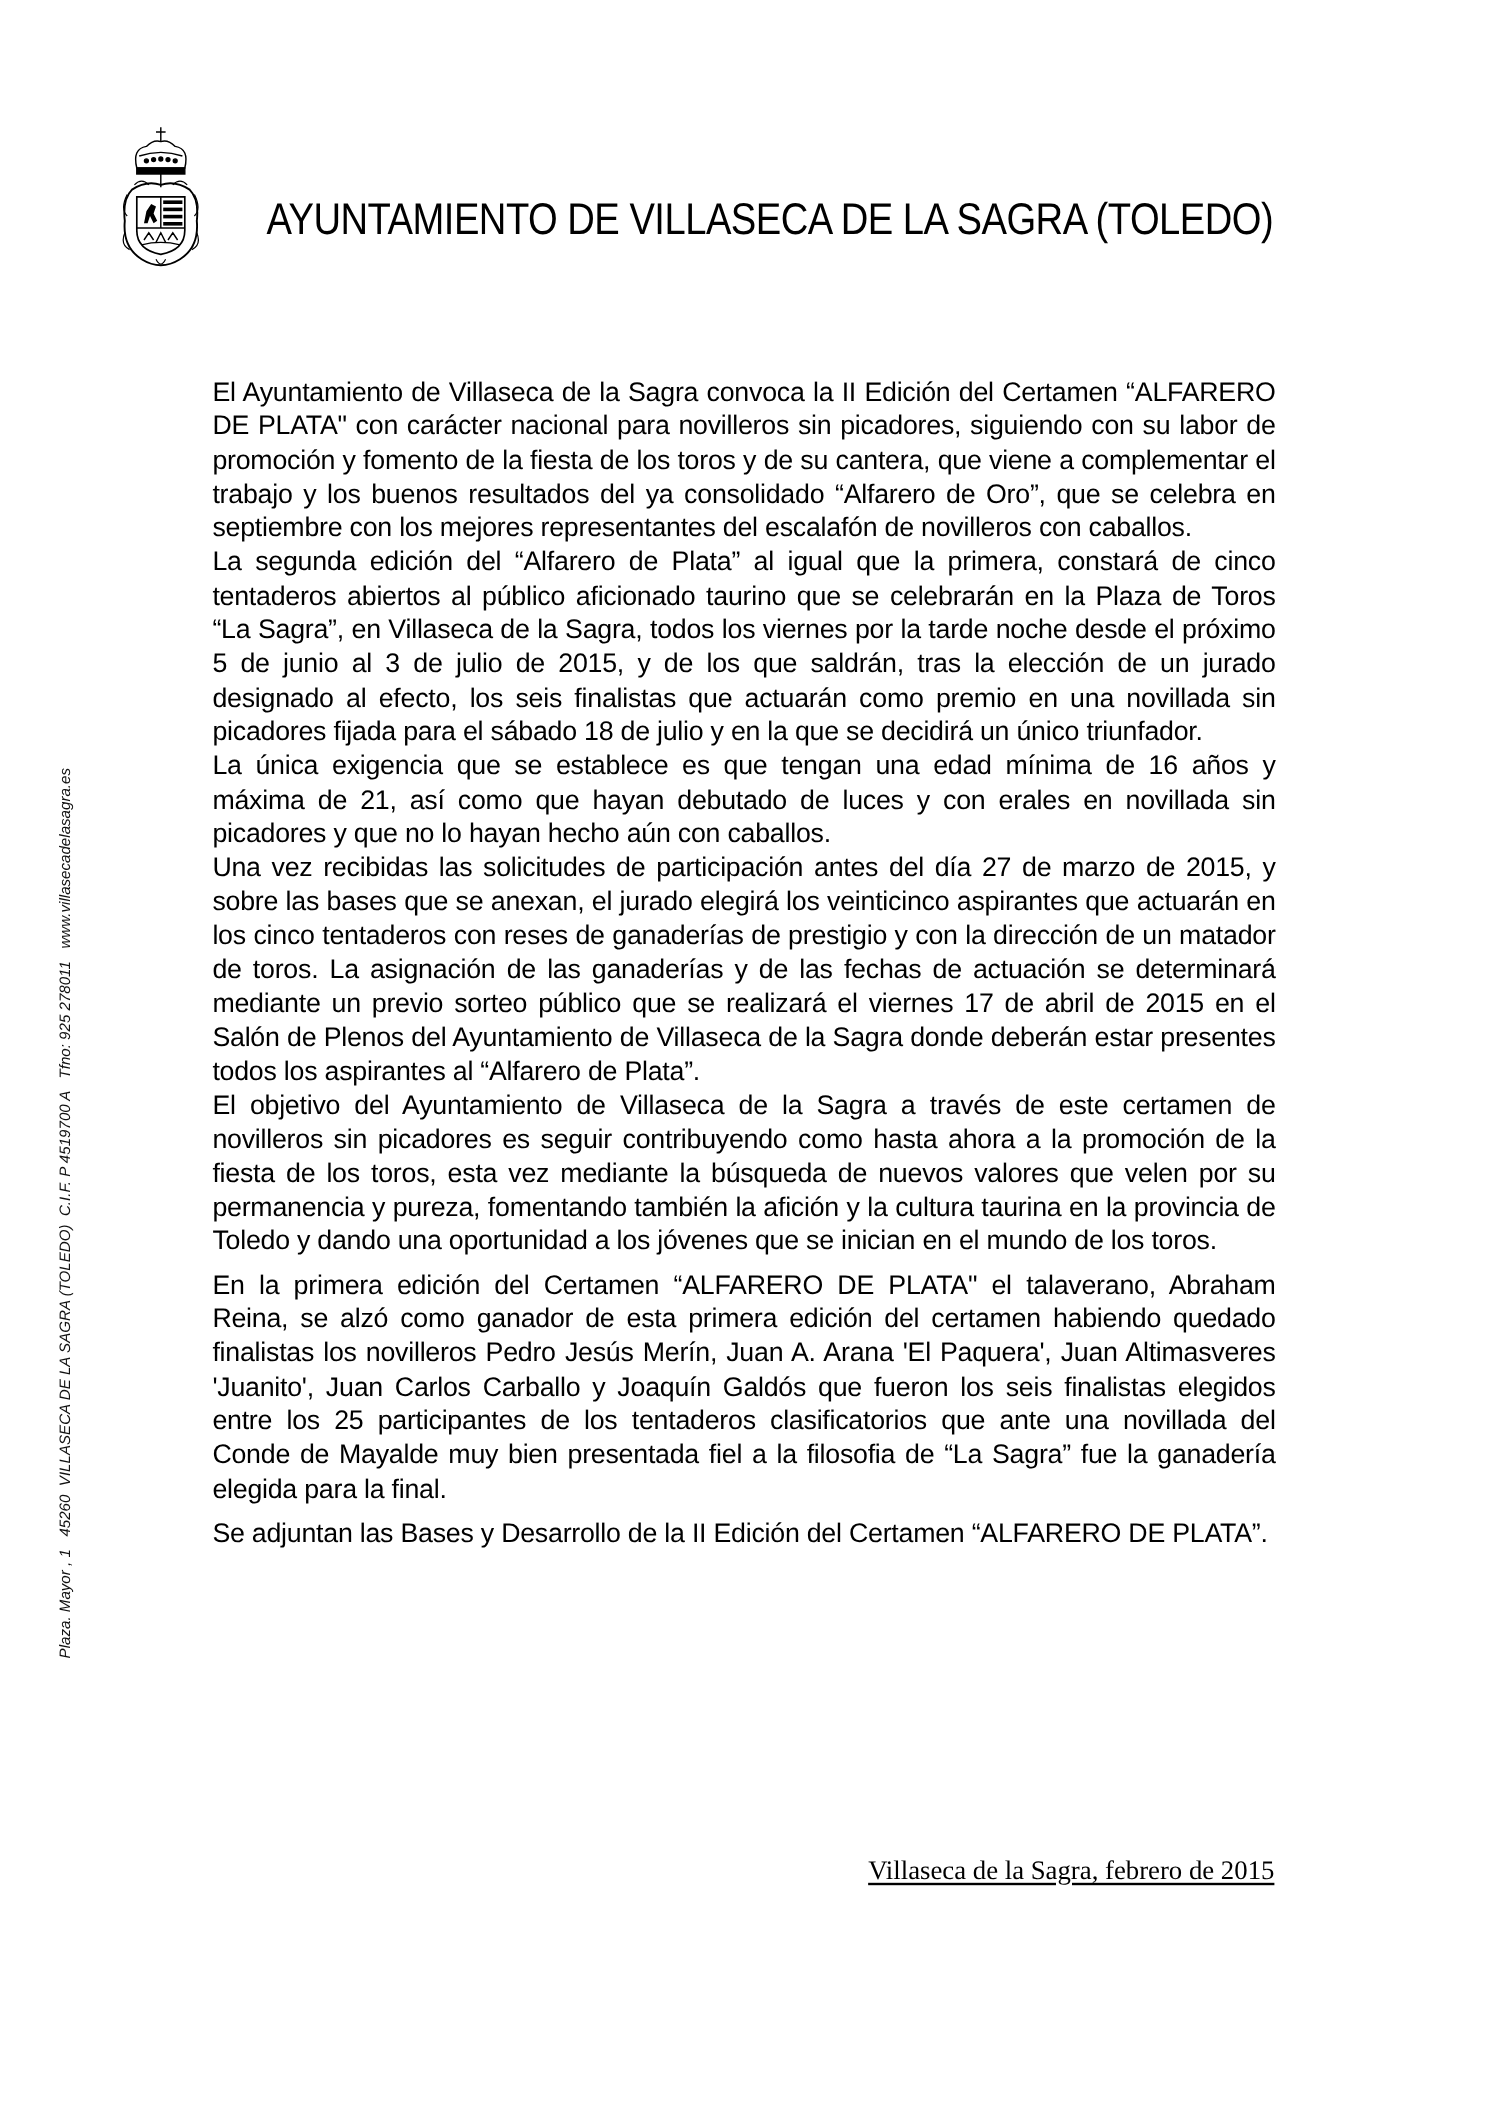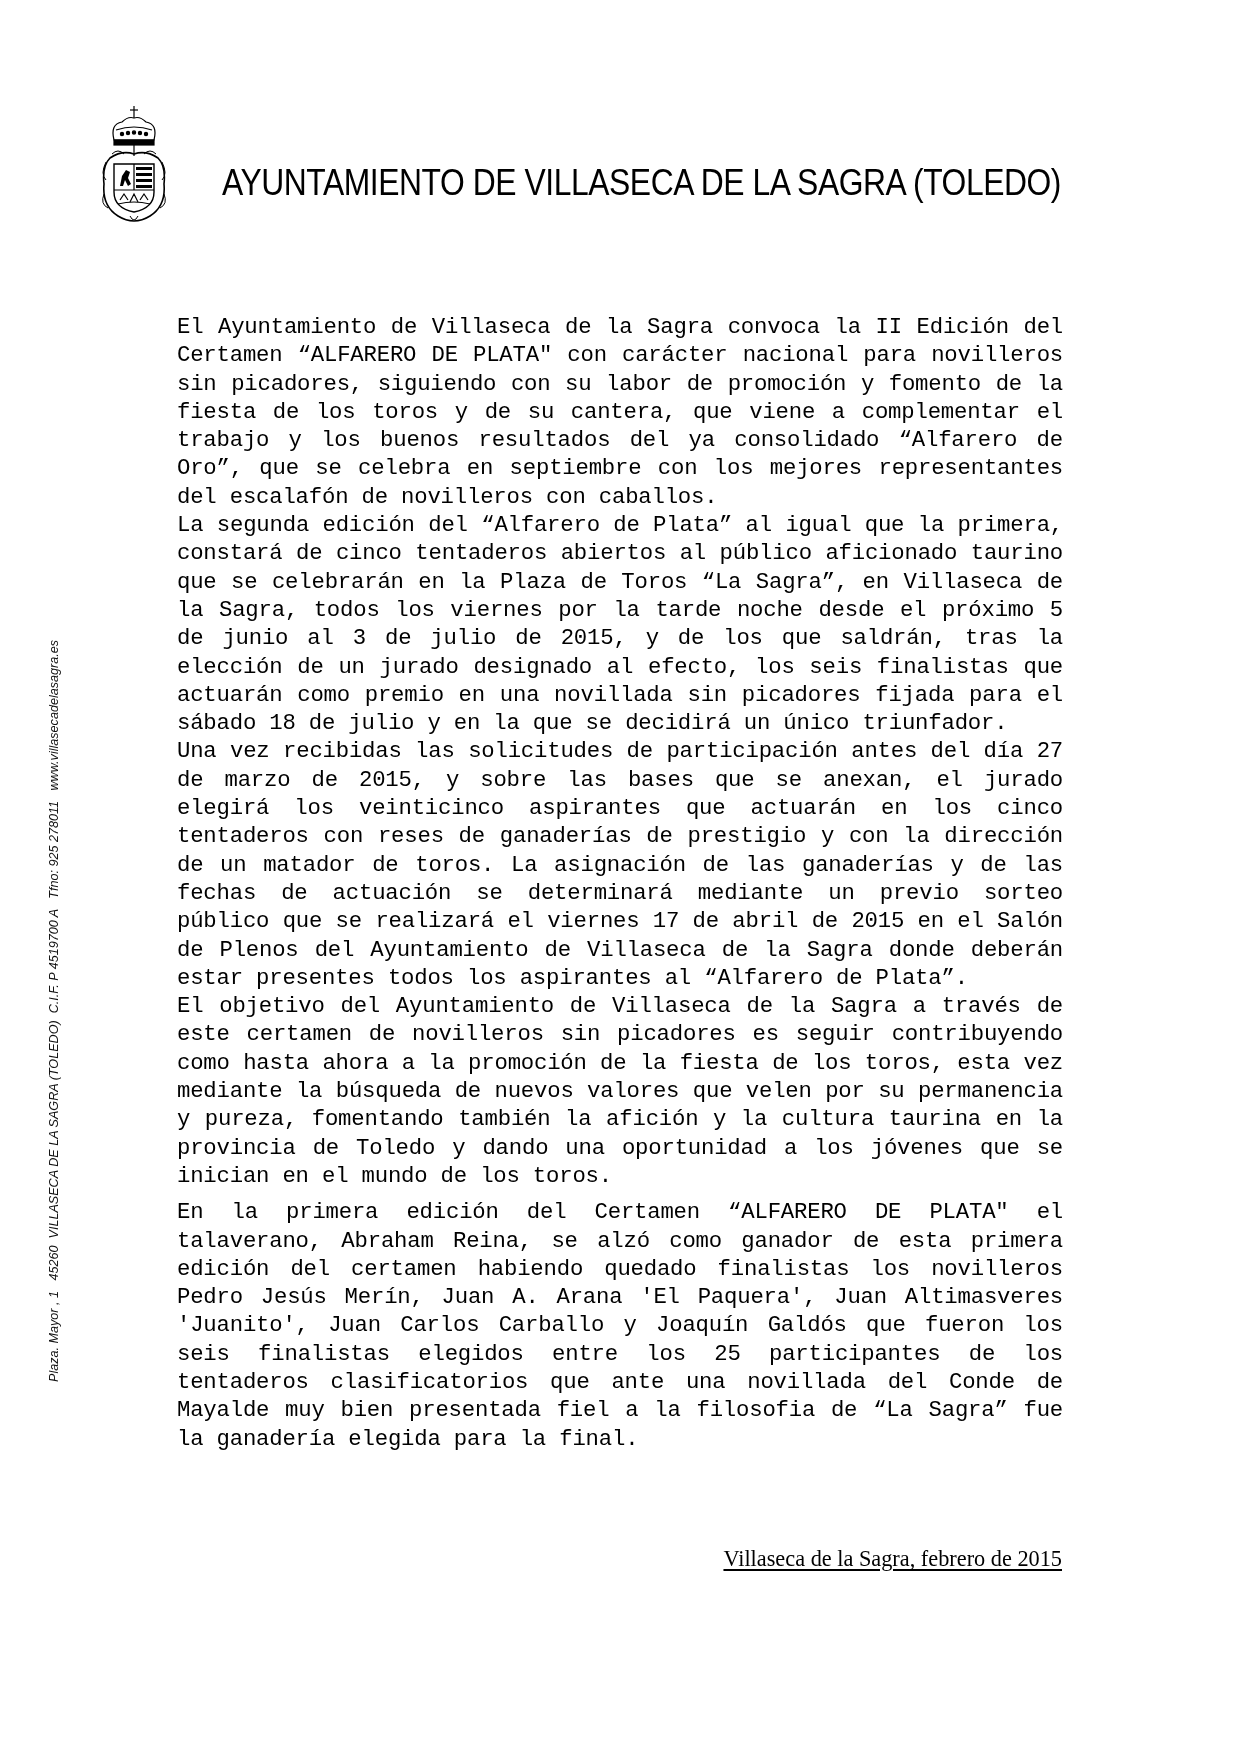--- a/index.html
+++ b/index.html
@@ -44,21 +44,21 @@
     font-size: 12.6px;
     white-space: pre;
     color: #111;
     line-height: 1;
   }
   .content {
     position: absolute;
     left: 177px;
     top: 313px;
     width: 886px;
-    font-family: Liberation Mono, monospace;
+    font-family: Liberation Sans, sans-serif;
     font-size: 22.3px;
     line-height: 28.3px;
     text-align: justify;
     letter-spacing: -0.2px;
   }
   .content p {
     margin: 0;
   }
   .content p.gap {
     margin-top: 8px;
@@ -120,18 +120,20 @@
   </svg>
 </div>
 
 <div class="header-title">AYUNTAMIENTO DE VILLASECA DE LA SAGRA (TOLEDO)</div>
 
 <div class="side-address">Plaza. Mayor , 1   45260  VILLASECA DE LA SAGRA (TOLEDO)  C.I.F. P 4519700 A   Tfno: 925 278011   www.villasecadelasagra.es</div>
 
 <div class="content">
   <p>El Ayuntamiento de Villaseca de la Sagra convoca la II Edición del Certamen “ALFARERO DE PLATA" con carácter nacional para novilleros sin picadores, siguiendo con su labor de promoción y fomento de la fiesta de los toros y de su cantera, que viene a complementar el trabajo y los buenos resultados del ya consolidado “Alfarero de Oro”, que se celebra en septiembre con los mejores representantes del escalafón de novilleros con caballos.</p>
   <p>La segunda edición del “Alfarero de Plata” al igual que la primera, constará de cinco tentaderos abiertos al público aficionado taurino que se celebrarán en la Plaza de Toros “La Sagra”, en Villaseca de la Sagra, todos los viernes por la tarde noche desde el próximo 5 de junio al 3 de julio de 2015, y de los que saldrán, tras la elección de un jurado designado al efecto, los seis finalistas que actuarán como premio en una novillada sin picadores fijada para el sábado 18 de julio y en la que se decidirá un único triunfador.</p>
+  <p>La única exigencia que se establece es que tengan una edad mínima de 16 años y máxima de 21, así como que hayan debutado de luces y con erales en novillada sin picadores y que no lo hayan hecho aún con caballos.</p>
   <p>Una vez recibidas las solicitudes de participación antes del día 27 de marzo de 2015,  y sobre las bases que se anexan, el jurado elegirá los veinticinco aspirantes que actuarán en los cinco tentaderos con reses de ganaderías de prestigio y con la dirección de un matador de toros. La asignación de las ganaderías y de las fechas de actuación se determinará mediante un previo sorteo público que se realizará el viernes 17 de abril de 2015 en el Salón de Plenos del Ayuntamiento de Villaseca de la Sagra donde deberán estar presentes todos los aspirantes al “Alfarero de Plata”.</p>
   <p>El objetivo del Ayuntamiento de Villaseca de la Sagra a través de este certamen de novilleros sin picadores es seguir contribuyendo como hasta ahora a la promoción de la fiesta de los toros, esta vez mediante la búsqueda de nuevos valores que velen por su permanencia y pureza, fomentando también la afición y la cultura taurina en la provincia de Toledo y dando una oportunidad a los jóvenes que se inician en el mundo de los toros.</p>
   <p class="gap">En la primera edición del Certamen “ALFARERO DE PLATA" el talaverano, Abraham Reina, se alzó como ganador de esta primera edición del certamen habiendo quedado finalistas los novilleros Pedro Jesús Merín, Juan A. Arana 'El Paquera', Juan Altimasveres 'Juanito', Juan Carlos Carballo y Joaquín Galdós que fueron los seis finalistas elegidos entre los 25 participantes de los tentaderos clasificatorios que ante una novillada del Conde de Mayalde muy bien presentada fiel a la filosofia de “La Sagra” fue la ganadería elegida para la final.</p>
+  <p class="gap2">Se adjuntan las Bases y Desarrollo de la II Edición del Certamen “ALFARERO DE PLATA”.</p>
 </div>
 
 <div class="signature">Villaseca de la Sagra, febrero de 2015</div>
 
 </body></html>

